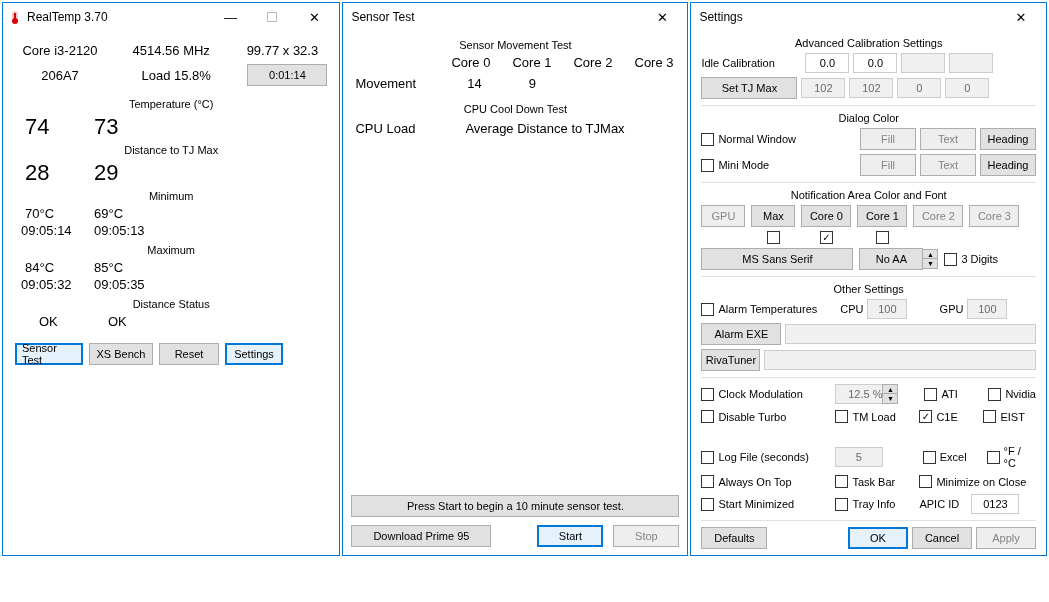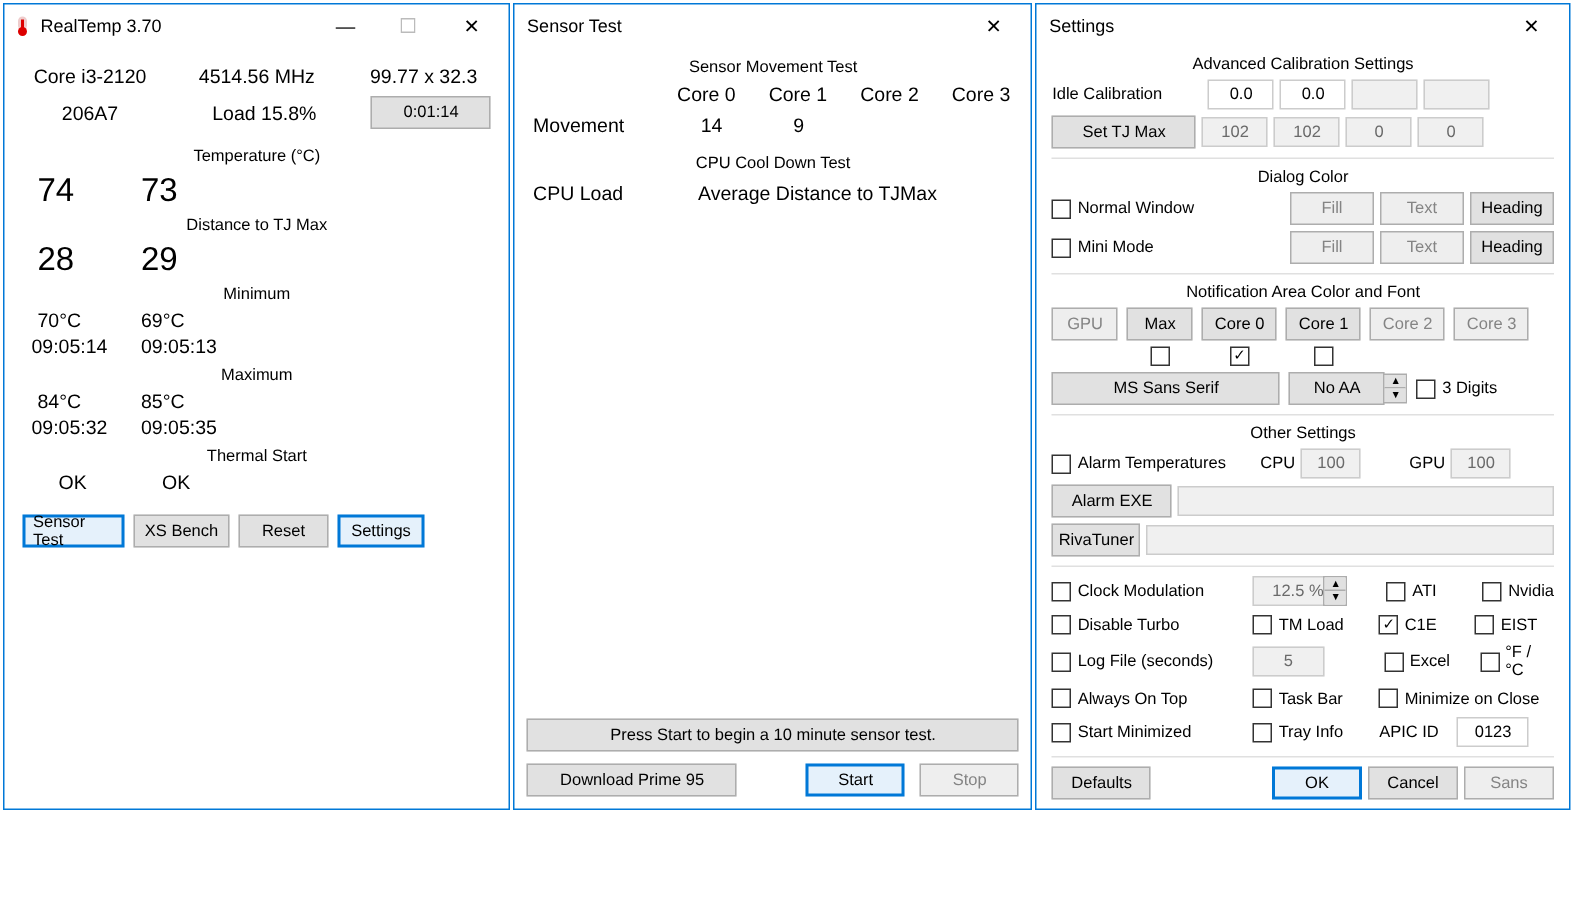--- a/index.html
+++ b/index.html
@@ -96,21 +96,21 @@
     <div class="group-title" style="margin-top:6px;">Maximum</div>
     <div class="row">
           <span class="val" style="width:75px;padding-left:10px;">84°C</span>
           <span class="val">85°C</span>
         </div>
     <div class="row">
           <span class="val" style="width:75px;padding-left:6px;">09:05:32</span>
           <span class="val">09:05:35</span>
         </div>
 
-    <div class="group-title" style="margin-top:6px;">Thermal Start</div>
+    <div class="group-title" style="margin-top:6px;">Distance Status</div>
     <div class="row" style="margin-bottom:14px;">
           <span class="val" style="width:75px;padding-left:24px;">OK</span>
           <span class="val" style="padding-left:14px;">OK</span>
         </div>
 
     <div class="row" style="gap:6px;">
       <span class="btn focus" style="width:68px;">Sensor Test</span>
       <span class="btn" style="width:64px;">XS Bench</span>
       <span class="btn" style="width:60px;">Reset</span>
       <span class="btn focus" style="width:58px;">Settings</span>
@@ -303,21 +303,21 @@
           </span>
       <span class="check" style="width:60px;">
             <span class="box">✓</span>
             <span>C1E</span>
           </span>
       <span class="check">
             <span class="box"></span>
             <span>EIST</span>
           </span>
     </div>
-    <div class="row" style="margin-top:6px;">
+    <div class="row" style="margin-top:22px;">
       <span class="check" style="width:130px;">
             <span class="box"></span>
             <span>Log File (seconds)</span>
           </span>
       <input class="input ro" style="width: 48px;" value="5">
       <span style="width:32px;"></span>
       <span class="check" style="width:60px;">
             <span class="box"></span>
             <span>Excel</span>
           </span>
@@ -352,18 +352,18 @@
       <span class="label" style="width:48px;">APIC ID</span>
       <input class="input" style="width: 48px;" value="0123">
     </div>
 
     <div class="sep"></div>
     <div class="row">
       <span class="btn" style="width:66px;">Defaults</span>
       <span style="flex:1;"></span>
       <span class="btn focus" style="width:60px;">OK</span>
       <span class="btn" style="width:60px;">Cancel</span>
-      <span class="btn disabled" style="width:60px;">Sans</span>
+      <span class="btn disabled" style="width:60px;">Apply</span>
     </div>
   </div>
 </div>
 
 </div>
 
 </body></html>

